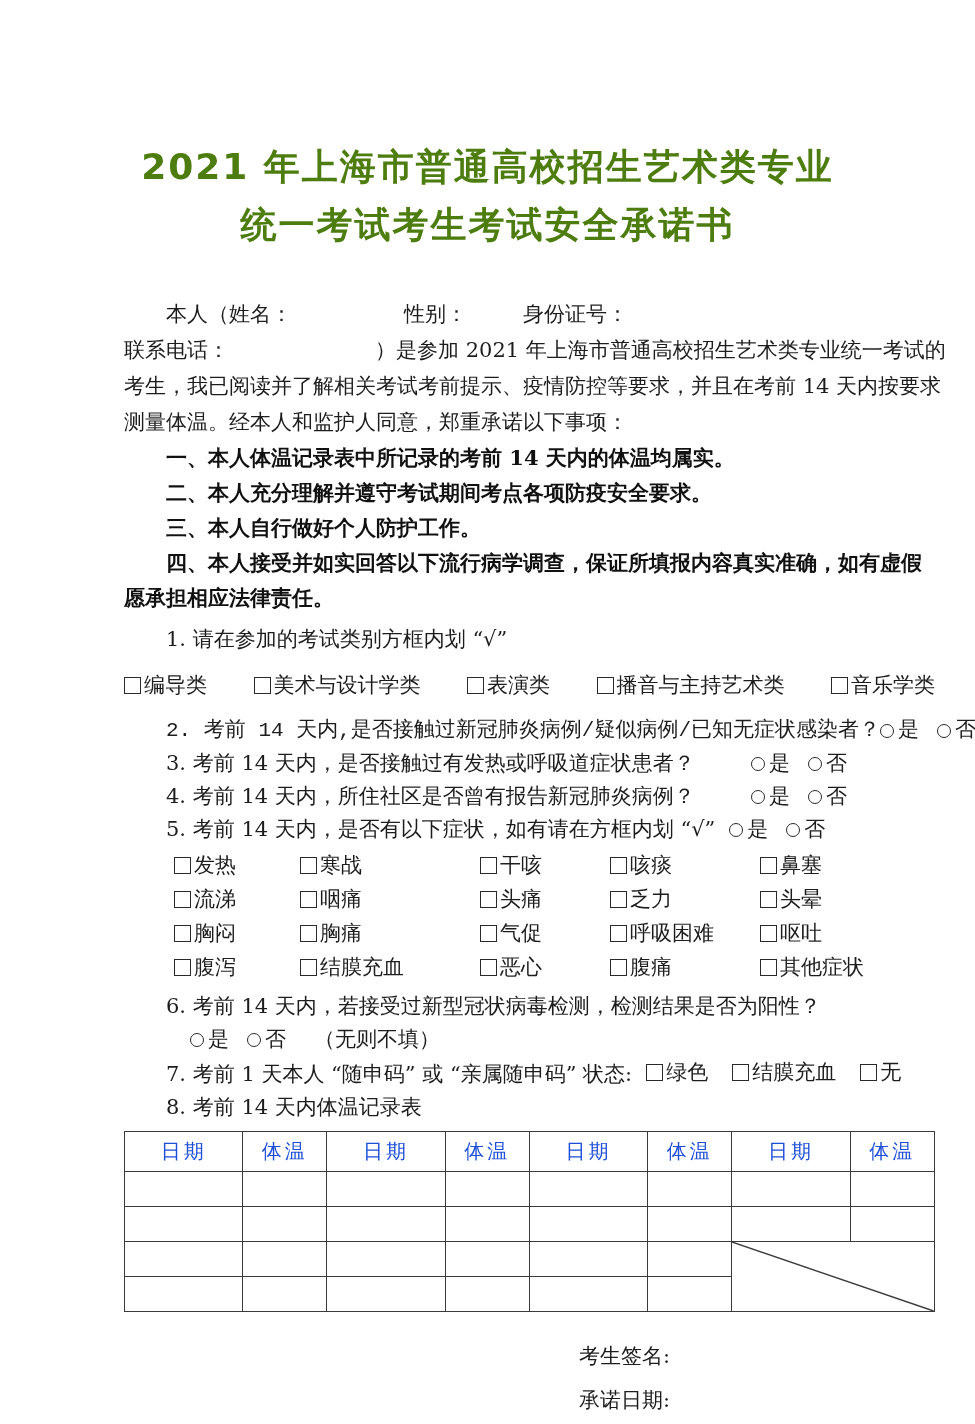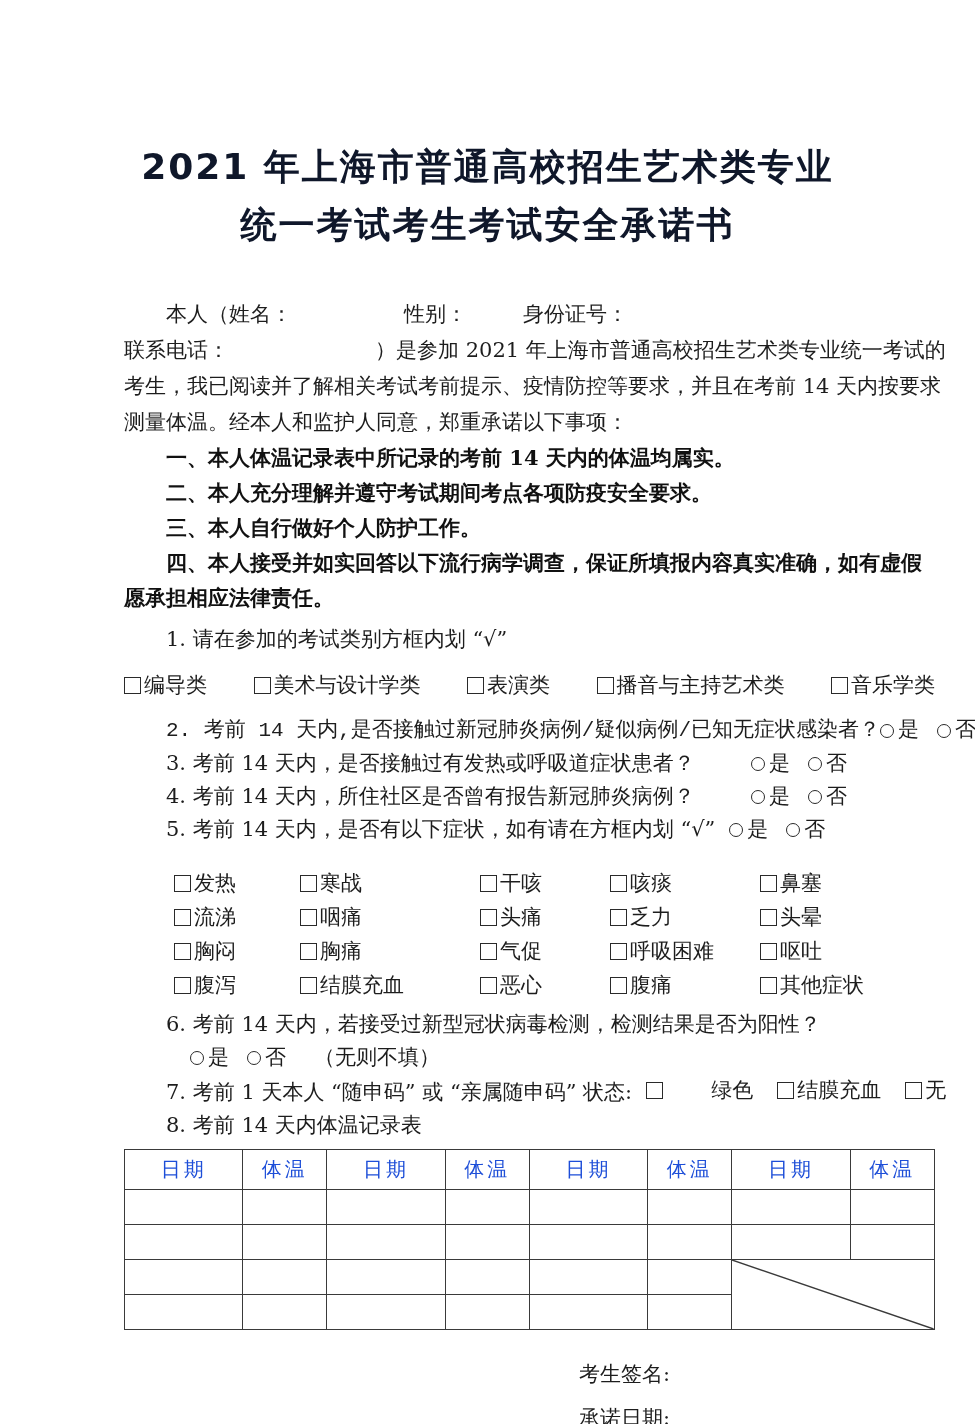--- a/index.html
+++ b/index.html
@@ -16,21 +16,21 @@
     padding:0 40px 0 124px;
   }
   .title-wrap {
     margin:138px -40px 0 -124px;
     text-align:center;
     font-family:"DejaVu Sans","Liberation Sans",sans-serif;
     font-weight:700;
     font-size:36px;
     line-height:58px;
     letter-spacing:2px;
-    color:#0f172a;
+    color:#4d7c0f;
   }
   .intro { margin-top:42px; }
   .intro-line { line-height:36px; white-space:nowrap; }
   .indent2 { padding-left:42px; }
   .blank { display:inline-block; height:20px; vertical-align:bottom; }
   .blank.w-name { width:112px; }
   .blank.w-gender { width:56px; }
   .blank.w-phone { width:146px; }
   .commit { font-weight:700; line-height:35px; text-indent:42px; color:#111; }
   .commit.wrap2 { text-indent:42px; }
@@ -50,28 +50,28 @@
     width:17px; height:17px; border:1.5px solid #2a2a2a;
     display:inline-block; margin-right:3px; vertical-align:-2px; flex:none;
   }
   .cat-row { display:flex; justify-content:space-between; margin-top:9px; line-height:40px; white-space:nowrap;gap:40px; }
   .opt { display:inline-flex; align-items:center; white-space:nowrap; }
   .opt .cbx { vertical-align:middle; }
   .sym-grid {
     display:grid;
     grid-template-columns:126px 180px 130px 150px auto;
     padding-left:50px;
-    margin-top:20px;
+    margin-top:2px;
     line-height:34px;
   }
   .q6-line2 { padding-left:66px; line-height:33px; display:flex; align-items:baseline; }
   .q6-note { margin-left:10px; }
   .q7-row { display:flex; align-items:baseline; line-height:33px; padding-left:42px; white-space:nowrap; }
   .q7-row .opt { margin-left:24px; }
-  .q7-row .opt.first { margin-left:14px;gap:45px; }
+  .q7-row .opt.first { margin-left:14px; }
   .temp-table {
     width:811px; margin-top:7px;
     border-collapse:collapse; table-layout:fixed;
   }
   .temp-table th, .temp-table td {
     border:1.5px solid #3a3a3a;
     font-weight:400; font-size:20px;
     text-align:center; letter-spacing:3px;
     color:#1d4ed8;
   }

